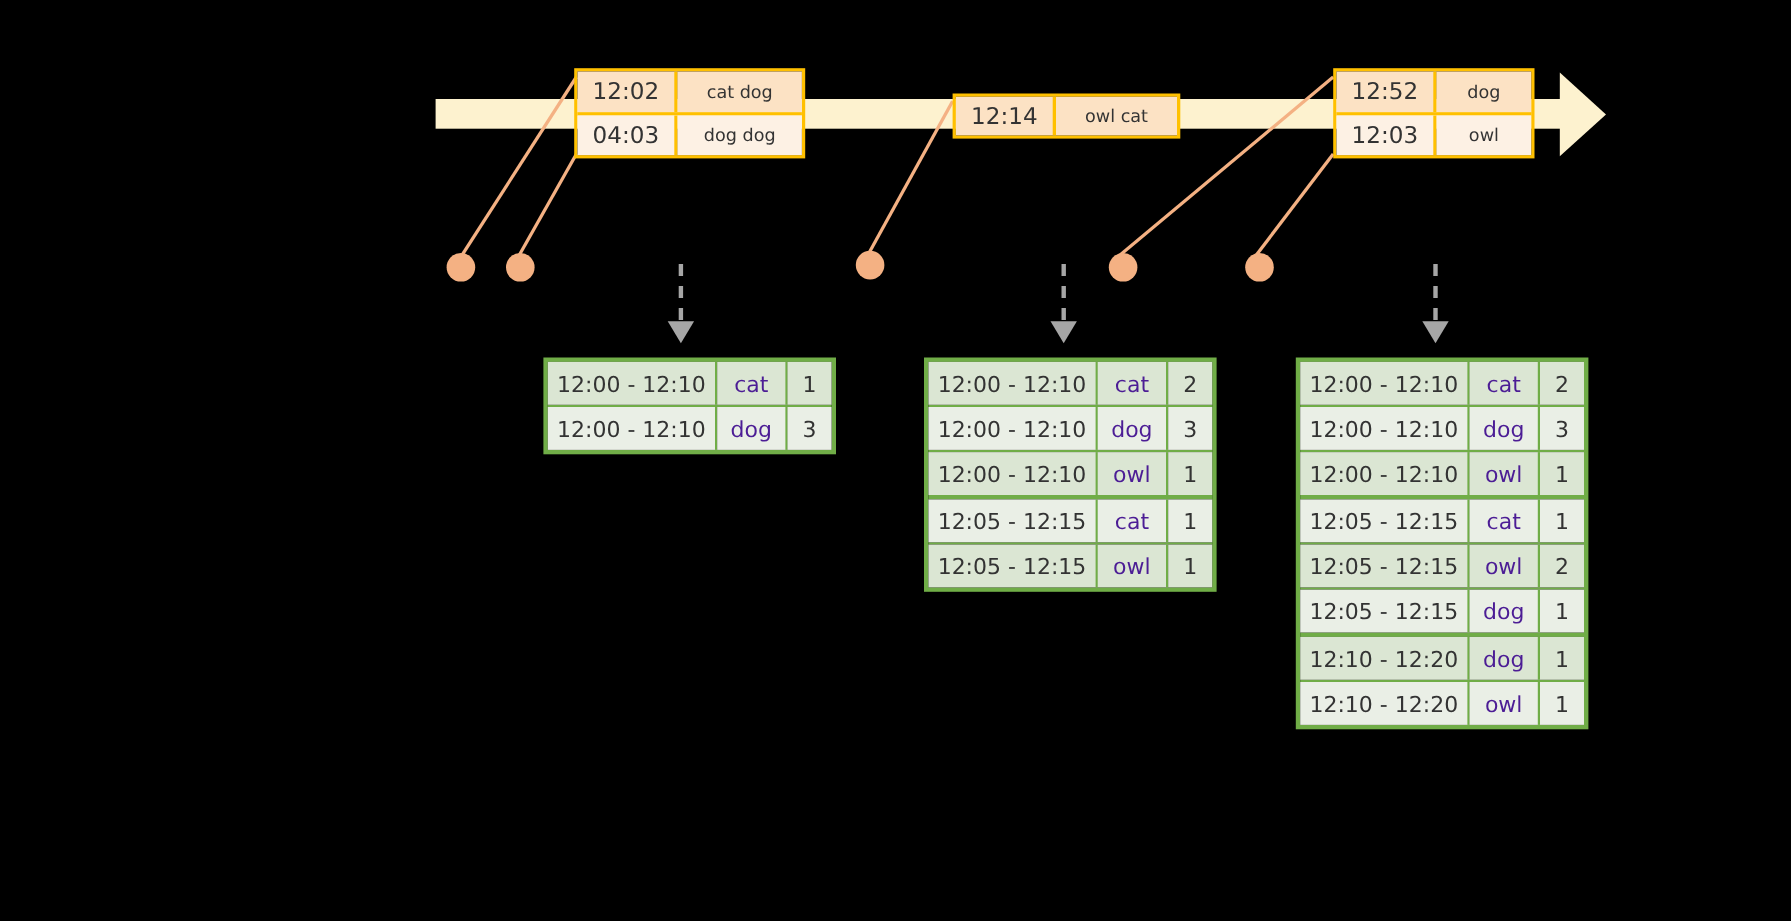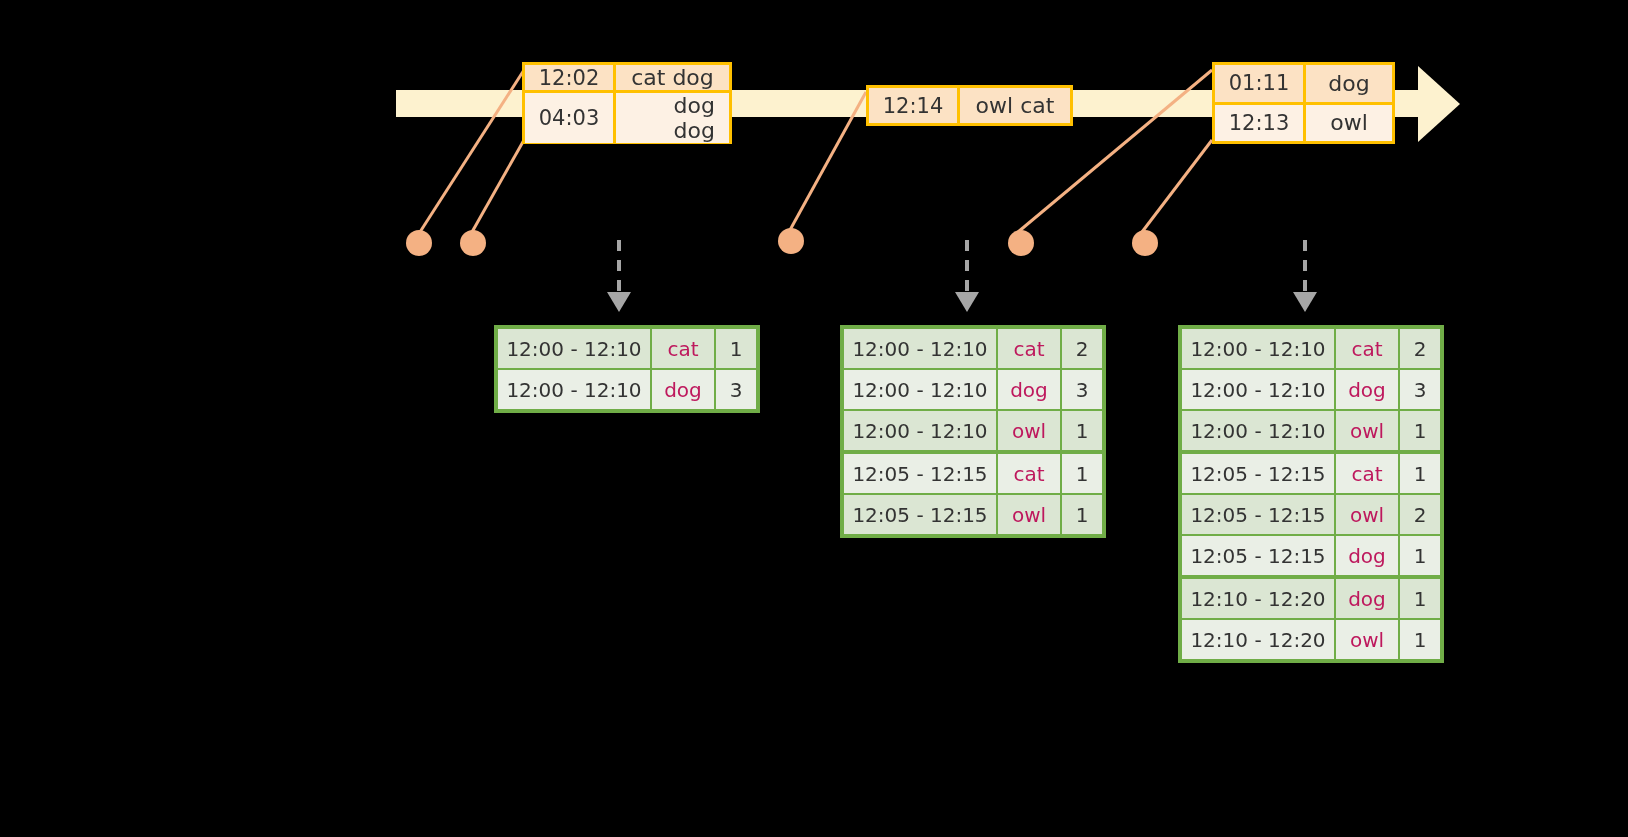--- a/index.html
+++ b/index.html
@@ -13,21 +13,21 @@
            border-left:42px solid #fdf2cf;}
 
   
   .evt{position:absolute;border:3px solid #ffc000;box-sizing:border-box;
        display:flex;flex-direction:column;}
   .evt-row{display:flex;flex:1;}
   .evt-row + .evt-row{border-top:3px solid #ffc000;}
   .evt-time{width:88px;display:flex;align-items:center;justify-content:center;
             border-right:3px solid #ffc000;font-size:21px;color:#333;}
   .evt-words{flex:1;display:flex;align-items:center;justify-content:center;
-             font-size:22px;color:#333;padding:0 14px;text-align:right;}
+             font-size:16px;color:#333;padding:0 14px;}
   .shade-a .evt-time,.shade-a .evt-words{background:#fce2c4;}
   .shade-b .evt-time,.shade-b .evt-words{background:#fdf1e4;}
 
   #evt1{left:522px;top:62px;width:210px;height:82px;}
   #evt2{left:866px;top:85px;width:207px;height:41px;}
   #evt3{left:1212px;top:62px;width:183px;height:82px;}
 
   
   .dot{position:absolute;width:26px;height:26px;border-radius:50%;background:#f4b183;}
   .conn{position:absolute;top:0;left:0;pointer-events:none;}
@@ -36,21 +36,21 @@
   .darrow{position:absolute;}
 
   
   .tbl{position:absolute;border:4px solid #70ad47;box-sizing:border-box;}
   .trow{display:flex;}
   .trow + .trow{border-top:2px solid #70ad47;}
   .trow.seg{border-top:4px solid #70ad47;}
   .c-range{width:152px;display:flex;align-items:center;justify-content:center;
            font-size:20px;color:#333;height:39px;border-right:2px solid #70ad47;}
   .c-key{width:62px;display:flex;align-items:center;justify-content:center;
-         font-size:20px;color:#be185d;height:39px;border-right:2px solid #70ad47;text-align:center;}
+         font-size:20px;color:#4c1d95;height:39px;border-right:2px solid #70ad47;text-align:center;}
   .c-val{width:40px;display:flex;align-items:center;justify-content:center;
          font-size:20px;color:#333;height:39px;}
   .r-a .c-range,.r-a .c-key,.r-a .c-val{background:#dbe6d3;}
   .r-b .c-range,.r-b .c-key,.r-b .c-val{background:#eaefe6;}
 
   #tbl1{left:494px;top:325px;}
   #tbl2{left:840px;top:325px;}
   #tbl3{left:1178px;top:325px;}
 </style>
 </head>
@@ -101,25 +101,25 @@
 
   <div class="evt" id="evt2">
     <div class="evt-row shade-a">
       <div class="evt-time">12:14</div>
       <div class="evt-words">owl cat</div>
     </div>
   </div>
 
   <div class="evt" id="evt3">
     <div class="evt-row shade-a">
-      <div class="evt-time">01:11</div>
+      <div class="evt-time">12:52</div>
       <div class="evt-words">dog</div>
     </div>
     <div class="evt-row shade-b">
-      <div class="evt-time">12:13</div>
+      <div class="evt-time">12:03</div>
       <div class="evt-words">owl</div>
     </div>
   </div>
 
   <div class="tbl" id="tbl1">
       <div class="trow r-a">
         <div class="c-range">12:00 - 12:10</div>
         <div class="c-key">cat</div>
         <div class="c-val">1</div>
       </div>

